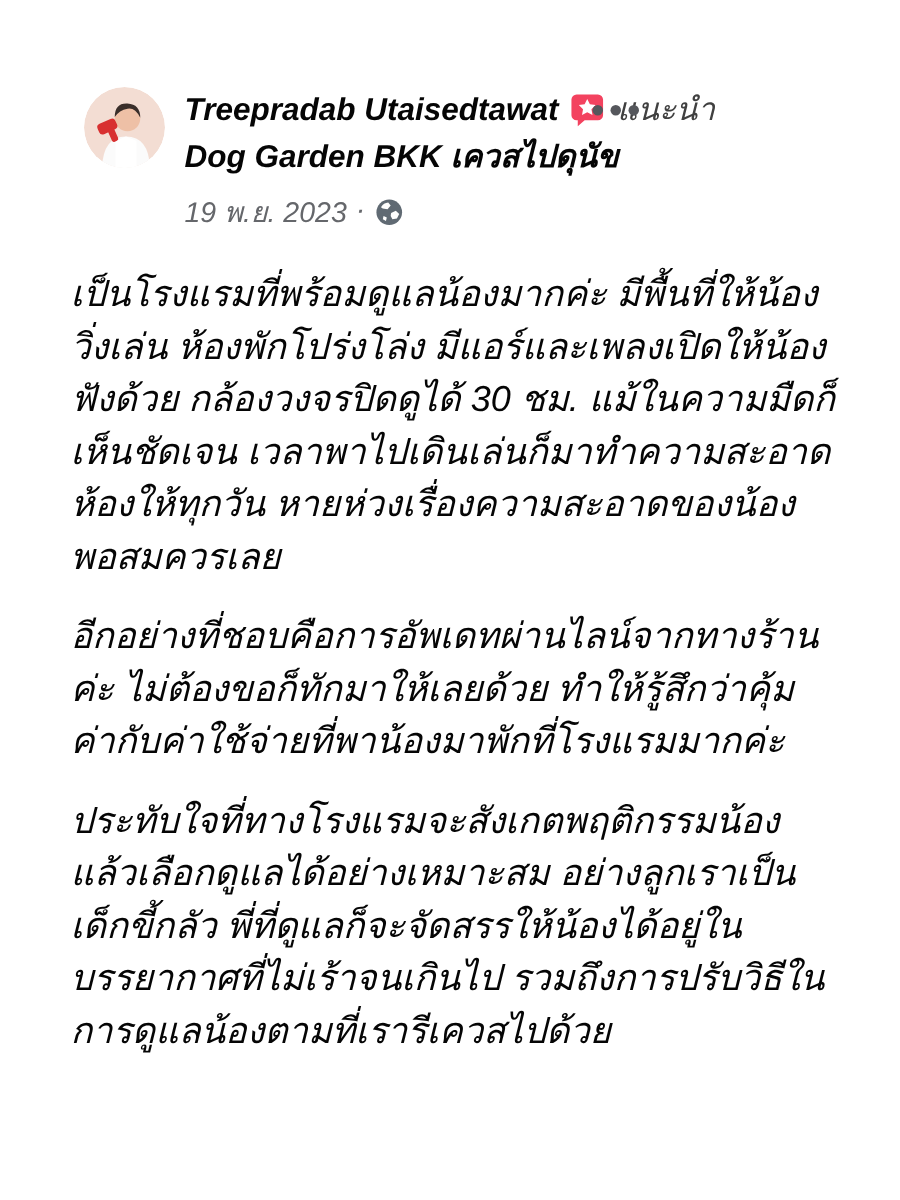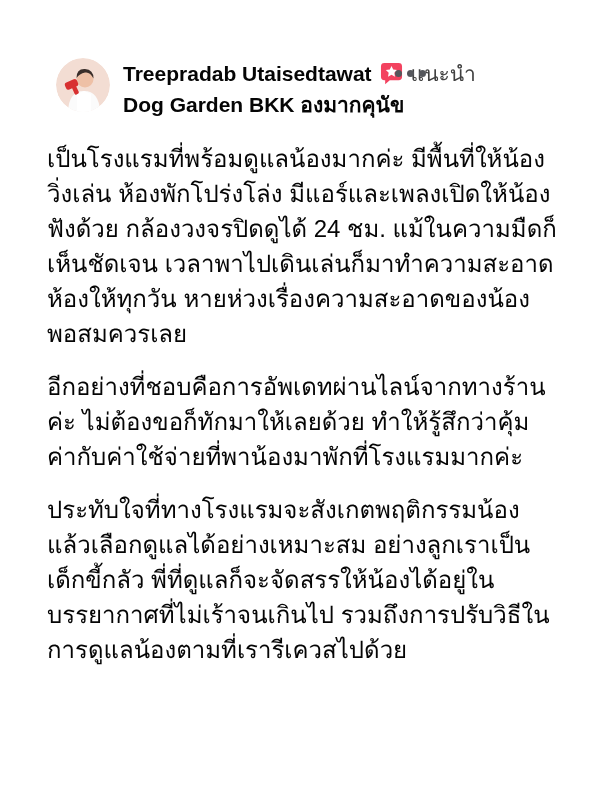--- a/index.html
+++ b/index.html
@@ -8,20 +8,21 @@
     width: 600px; height: 800px;
     background: #ffffff;
     font-family: "Liberation Sans", "DejaVu Sans", sans-serif;
     overflow: hidden;
   }
   .post {
     position: relative;
     width: 476px; height: 800px;
     padding: 58px 44px 0 47px;
     background: #ffffff;
+    font-style: italic;
   }
   
   .post-header {
     position: relative;
     display: flex;
     align-items: flex-start;
     margin-left: 9px;
   }
   .avatar {
     flex: 0 0 54px;
@@ -113,36 +114,48 @@
         <span class="author">Treepradab Utaisedtawat</span>
         <span class="badge">
           <svg viewBox="0 0 24 24">
             <path d="M4.6 1h14.8A3.6 3.6 0 0 1 23 4.6v10.8a3.6 3.6 0 0 1-3.6 3.6h-9.2L5.4 23.2v-4.2h-.8A3.6 3.6 0 0 1 1 15.4V4.6A3.6 3.6 0 0 1 4.6 1z" fill="#F3425F"></path>
             <path d="M12 4.1l1.82 3.69 4.07.59-2.95 2.87.7 4.05L12 13.39l-3.64 1.91.7-4.05-2.95-2.87 4.07-.59z" fill="#ffffff"></path>
           </svg>
         </span>
         <span class="recommend-label">แนะนำ</span>
       </div>
 
-      <div class="title-line2">Dog Garden BKK องมากคุนัข</div>
+      <div class="title-line2">Dog Garden BKK เควสไปดุนัข</div>
 
+      <div class="meta">
+        <span>19 พ.ย. 2023</span>
+        <span class="sep">·</span>
+        <span class="globe">
+          <svg viewBox="0 0 20 20">
+            <circle cx="10" cy="10" r="9" fill="#606a73"></circle>
+            <path d="M4.2 6.5 Q6 3.4 9.3 3.2 L11 5.2 L8.8 7.9 L5.4 7.4 Z" fill="#ffffff"></path>
+            <path d="M11.3 10.6 L14.6 9 L17 11.2 L15.4 14.4 L12.2 14.9 L11 12.6 Z" fill="#ffffff"></path>
+            <path d="M6 12.6 L8.3 13.7 L7.7 16.1 L5.5 14.9 Z" fill="#ffffff"></path>
+          </svg>
+        </span>
+      </div>
     </div>
 
     <div class="more-btn">
       <span class="dot"></span>
       <span class="dot"></span>
       <span class="dot"></span>
     </div>
 
   </div>
 
   <div class="post-body">
     <p>เป็นโรงแรมที่พร้อมดูแลน้องมากค่ะ มีพื้นที่ให้น้อง
 วิ่งเล่น ห้องพักโปร่งโล่ง มีแอร์และเพลงเปิดให้น้อง
-ฟังด้วย กล้องวงจรปิดดูได้ 24 ชม. แม้ในความมืดก็
+ฟังด้วย กล้องวงจรปิดดูได้ 30 ชม. แม้ในความมืดก็
 เห็นชัดเจน เวลาพาไปเดินเล่นก็มาทำความสะอาด
 ห้องให้ทุกวัน หายห่วงเรื่องความสะอาดของน้อง
 พอสมควรเลย</p>
     <p>อีกอย่างที่ชอบคือการอัพเดทผ่านไลน์จากทางร้าน
 ค่ะ ไม่ต้องขอก็ทักมาให้เลยด้วย ทำให้รู้สึกว่าคุ้ม
 ค่ากับค่าใช้จ่ายที่พาน้องมาพักที่โรงแรมมากค่ะ</p>
     <p>ประทับใจที่ทางโรงแรมจะสังเกตพฤติกรรมน้อง
 แล้วเลือกดูแลได้อย่างเหมาะสม อย่างลูกเราเป็น
 เด็กขี้กลัว พี่ที่ดูแลก็จะจัดสรรให้น้องได้อยู่ใน
 บรรยากาศที่ไม่เร้าจนเกินไป รวมถึงการปรับวิธีใน

